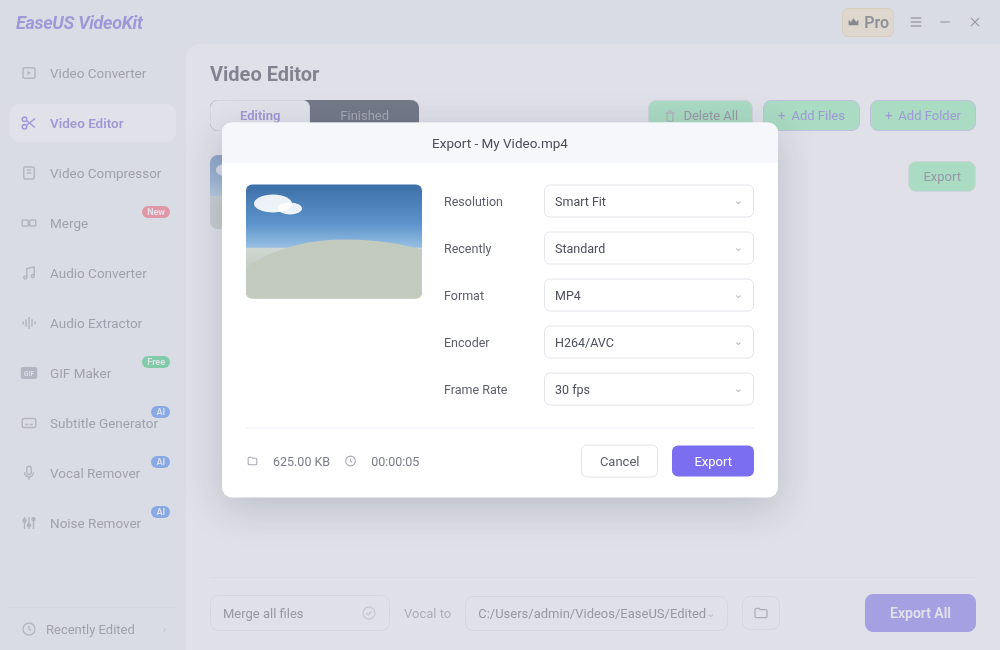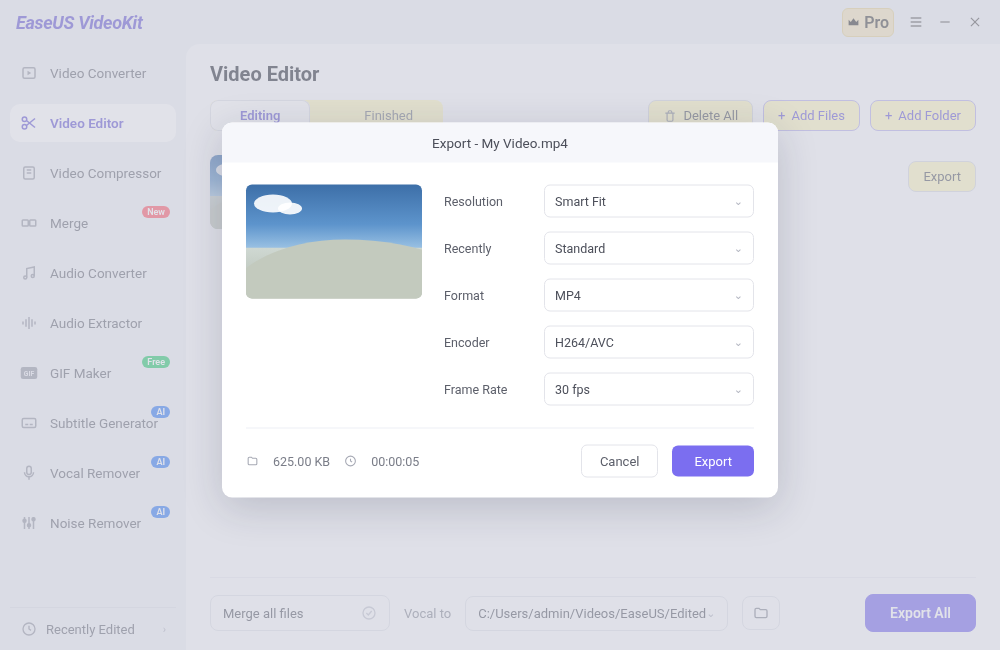--- a/index.html
+++ b/index.html
@@ -18,25 +18,25 @@
   .side-item.active .side-icon { color: #6b5ed6; }
   .badge { position: absolute; right: 6px; top: 2px; font-size: 9px; padding: 1px 5px; border-radius: 6px; color: #fff; font-weight: 600; }
   .badge.new { background: #ff5b6a; }
   .badge.free { background: #2ecc71; }
   .badge.ai { background: #3b82f6; }
   .sidebar-bottom { margin-top: auto; border-top: 1px solid #e3e4ea; padding: 12px 10px; display: flex; align-items: center; justify-content: space-between; color: #6c6f7a; font-size: 13px; cursor: pointer; }
 
   .content { flex: 1; background: #fafbfd; border-radius: 14px 0 0 0; margin: 0 0 0 0; padding: 18px 24px 0 24px; display: flex; flex-direction: column; position: relative; }
   .page-title { font-size: 20px; font-weight: 700; color: #2c2f3a; margin-bottom: 14px; }
   .toolbar { display: flex; align-items: center; gap: 10px; margin-bottom: 18px; }
-  .tabs { display: flex; background: #fef9c3; border-radius: 8px; overflow: hidden; gap: 24px; }
+  .tabs { display: flex; background: #0f172a; border-radius: 8px; overflow: hidden; }
   .tab { padding: 8px 30px; font-size: 13px; color: #7b7e89; cursor: pointer; }
   .tab.active { background: #fff; color: #6b5ed6; font-weight: 600; border-radius: 8px; box-shadow: 0 0 0 1px #e3e4ea inset; }
   .spacer { flex: 1; }
-  .btn { border: 1px solid #d9dbe3; background: #fef9c3; border-radius: 8px; padding: 7px 14px; font-size: 13px; color: #595c67; cursor: pointer; display: inline-flex; align-items: center; gap: 6px; }
+  .btn { border: 1px solid #d9dbe3; background: #86efac; border-radius: 8px; padding: 7px 14px; font-size: 13px; color: #595c67; cursor: pointer; display: inline-flex; align-items: center; gap: 6px; }
   .btn.purple-outline { border-color: #b8b1ee; color: #6b5ed6; }
   .btn.purple { background: #7b6ef0; color: #fff; border-color: #7b6ef0; }
   .btn.big { padding: 10px 24px; font-size: 14px; font-weight: 600; }
 
   .file-row { display: flex; align-items: flex-start; gap: 16px; padding: 6px 0; }
   .thumb { width: 108px; height: 74px; border-radius: 8px; background: linear-gradient(to bottom, #4a7bb8 0%, #6fa2d4 35%, #a6c9e8 55%, #cfd8d2 56%, #b7c0b6 100%); position: relative; overflow: hidden; }
   .thumb::after { content: ""; position: absolute; left: -10%; bottom: -10%; width: 140%; height: 60%; background: #c8cfc3; border-radius: 50% 60% 0 0 / 100% 100% 0 0; }
   .thumb .cl { position: absolute; background: #fff; border-radius: 50%; opacity: .9; }
   .thumb .c1 { width: 28px; height: 14px; left: 6px; top: 8px; }
   .thumb .c2 { width: 18px; height: 10px; left: 24px; top: 14px; }
@@ -57,21 +57,21 @@
   .modal-header { background: #f6f7fb; text-align: center; padding: 12px; font-size: 13.5px; color: #4c4f5a; }
   .modal-body { display: flex; gap: 22px; padding: 22px 24px 16px 24px; }
   .modal-thumb { width: 176px; height: 114px; border-radius: 6px; background: linear-gradient(to bottom, #3d6fa8 0%, #5d94cc 35%, #97bfe2 55%, #cfd8d2 56%, #b1baae 100%); position: relative; overflow: hidden; flex-shrink: 0; }
   .modal-thumb::after { content: ""; position: absolute; left: -12%; bottom: -12%; width: 150%; height: 64%; background: #c3cabe; border-radius: 50% 60% 0 0 / 100% 100% 0 0; }
   .modal-thumb .cl { position: absolute; background: #fff; border-radius: 50%; opacity: .9; }
   .modal-thumb .c1 { width: 38px; height: 18px; left: 8px; top: 10px; }
   .modal-thumb .c2 { width: 24px; height: 12px; left: 32px; top: 18px; }
   .fields { flex: 1; display: flex; flex-direction: column; gap: 14px; }
   .field { display: flex; align-items: center; gap: 8px; }
   .field label { width: 92px; font-size: 12.5px; color: #5c5f6a; }
-  .select { flex: 1; border: 1px solid #e3e4ea; border-radius: 6px; padding: 8px 10px; font-size: 12.5px; color: #4c4f5a; display: flex; align-items: center; justify-content: space-between; cursor: pointer; background: #fff; }
+  .select { flex: 1; border: 1px solid #e3e4ea; border-radius: 6px; padding: 8px 10px; font-size: 12.5px; color: #4c4f5a; display: flex; align-items: flex-start; justify-content: space-between; cursor: pointer; background: #fff; }
   .chev { color: #b2b5c0; font-size: 11px; }
   .modal-footer { border-top: 1px solid #eef0f5; margin: 6px 24px 0 24px; padding: 16px 0 20px; display: flex; align-items: center; gap: 14px; font-size: 12.5px; color: #7a7d88; }
   .modal-footer .spacer { flex: 1; }
   .btn-cancel { border: 1px solid #e3e4ea; background: #fff; border-radius: 6px; padding: 8px 18px; font-size: 13px; color: #5c5f6a; cursor: pointer; }
   .btn-export { background: #7b6ef0; color: #fff; border: none; border-radius: 6px; padding: 8px 22px; font-size: 13px; cursor: pointer; }
 
   svg { display: block; }
 </style>
 </head>
 <body>

